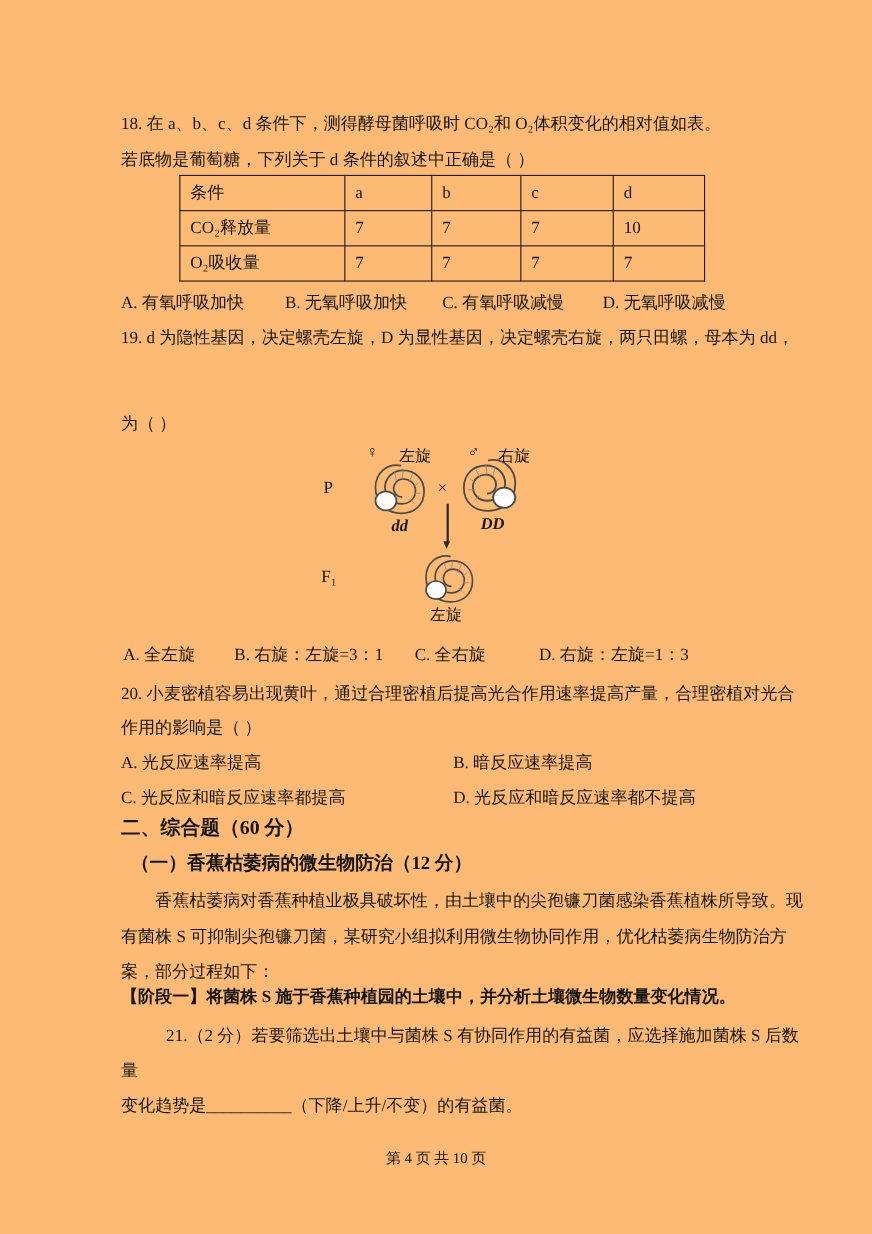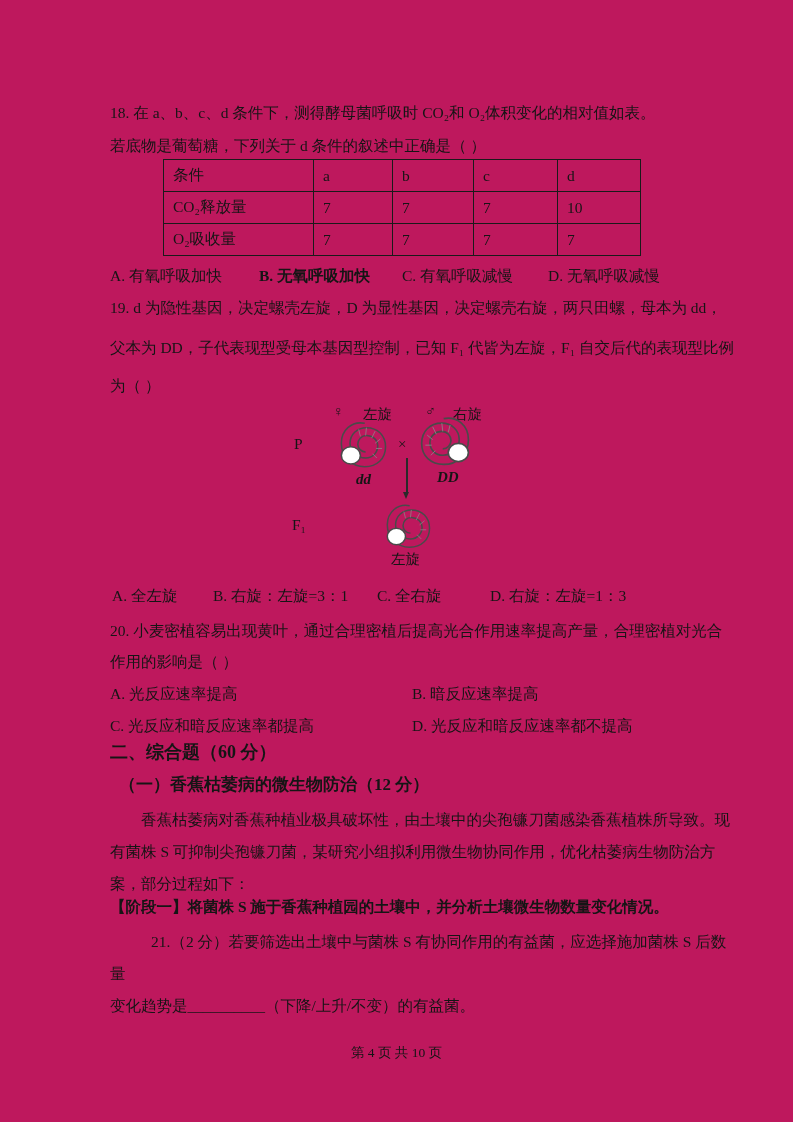--- a/index.html
+++ b/index.html
@@ -1,19 +1,19 @@
 <!DOCTYPE html>
 <html><head>
 <meta charset="utf-8">
 <style>
   html,body{margin:0;padding:0;background:#ffffff;}
   .page{
     position:relative;
     width:793px;height:1122px;
-    background:#be185d;
+    background:#fdba74;
     font-family:"Liberation Serif","DejaVu Serif",serif;
     color:#151515;
     overflow:hidden;
   }
   .ln{position:absolute;white-space:nowrap;font-size:15.5px;line-height:20px;}
   .bold{font-weight:bold;}
   .big{font-size:18px;}
   .mid{font-size:17px;}
   .small{font-size:13.5px;}
   .center{left:0;width:793px;text-align:center;}
@@ -78,26 +78,25 @@
       <td>O₂吸收量</td>
       <td>7</td>
       <td>7</td>
       <td>7</td>
       <td>7</td>
     </tr>
   </tbody>
     </table>
 
   <div class="ln" style="left:110px;top:266px;">A. 有氧呼吸加快</div>
-  <div class="ln" style="left:259px;top:266px;font-weight:bold;">B. 无氧呼吸加快</div>
+  <div class="ln" style="left:259px;top:266px;">B. 无氧呼吸加快</div>
   <div class="ln" style="left:402px;top:266px;">C. 有氧呼吸减慢</div>
   <div class="ln" style="left:548px;top:266px;">D. 无氧呼吸减慢</div>
 
   <div class="ln" style="left:110px;top:298px;">19. d 为隐性基因，决定螺壳左旋，D 为显性基因，决定螺壳右旋，两只田螺，母本为 dd，</div>
-  <div class="ln" style="left:110px;top:338px;">父本为 DD，子代表现型受母本基因型控制，已知 F₁ 代皆为左旋，F₁ 自交后代的表现型比例</div>
   <div class="ln" style="left:110px;top:376px;">为（      ）</div>
 
   <div>
     <div class="diag-label" style="left:333px;top:403px;">♀</div>
     <div class="diag-label" style="left:363px;top:405px;">左旋</div>
     <div class="diag-label" style="left:425px;top:403px;">♂</div>
     <div class="diag-label" style="left:453px;top:405px;text-align:center;">右旋</div>
     <div class="diag-label" style="left:294px;top:435px;font-size:15.5px;">P</div>
 
     <div class="snail" style="left:337px;top:417px;">

